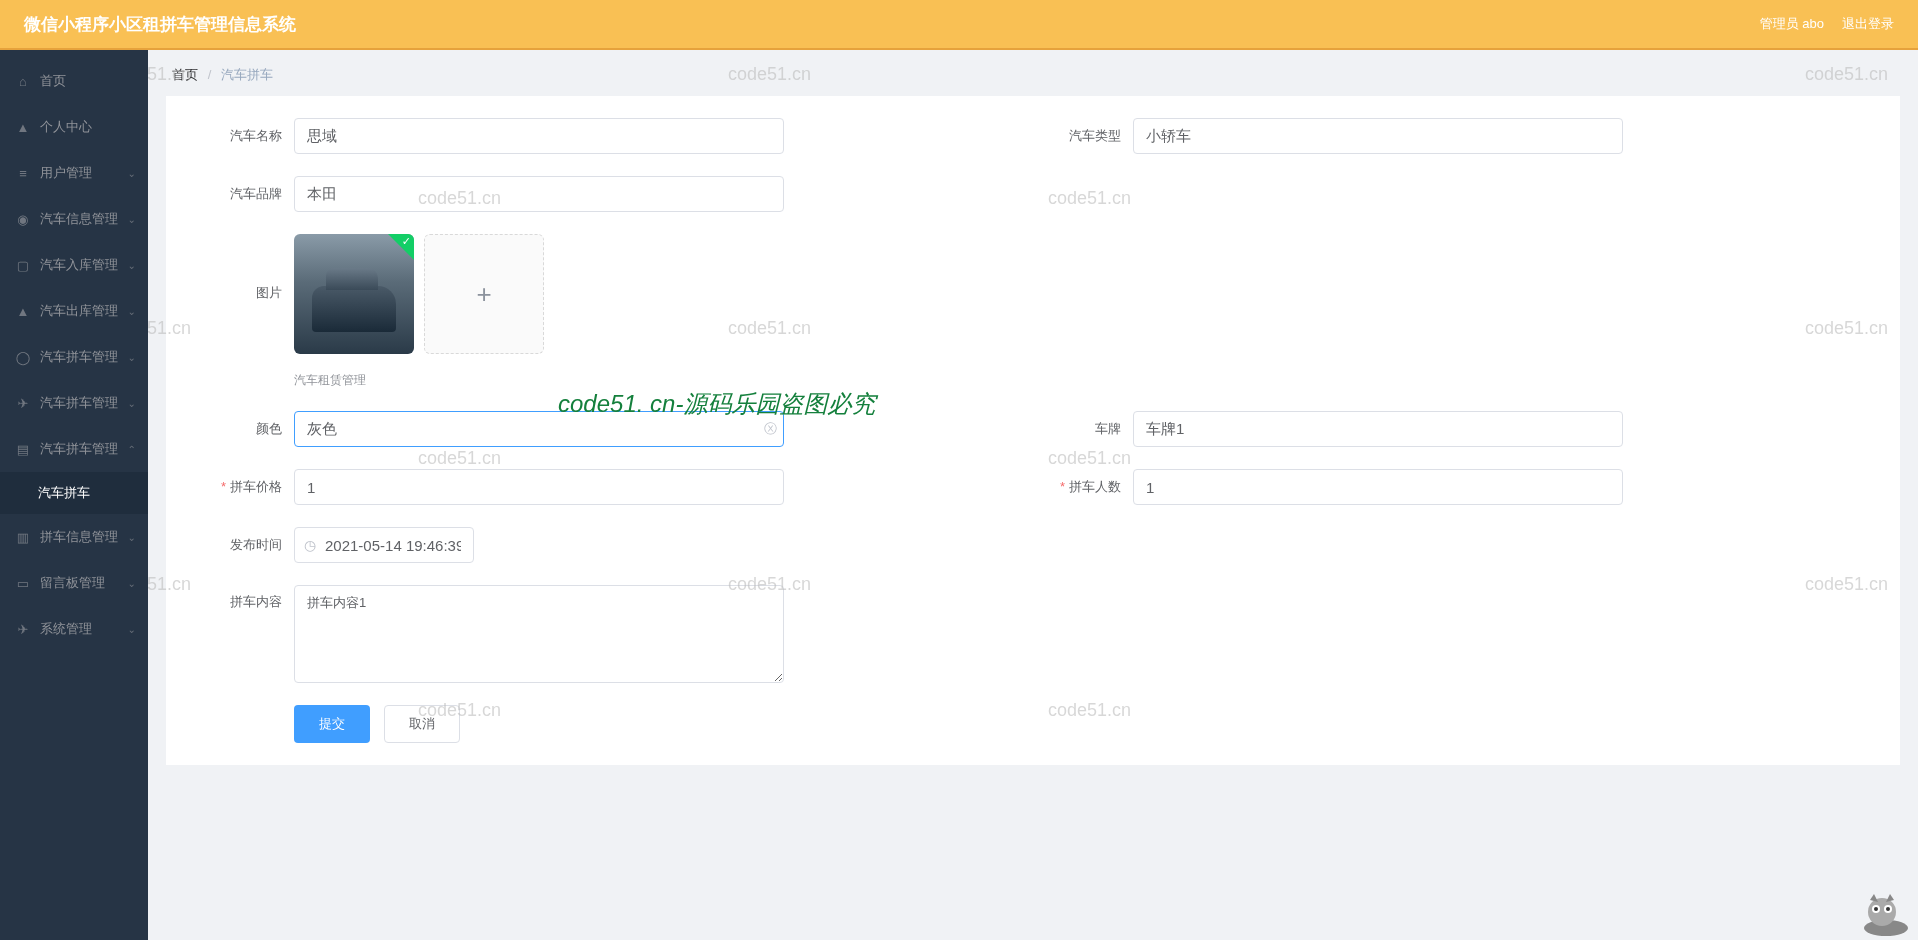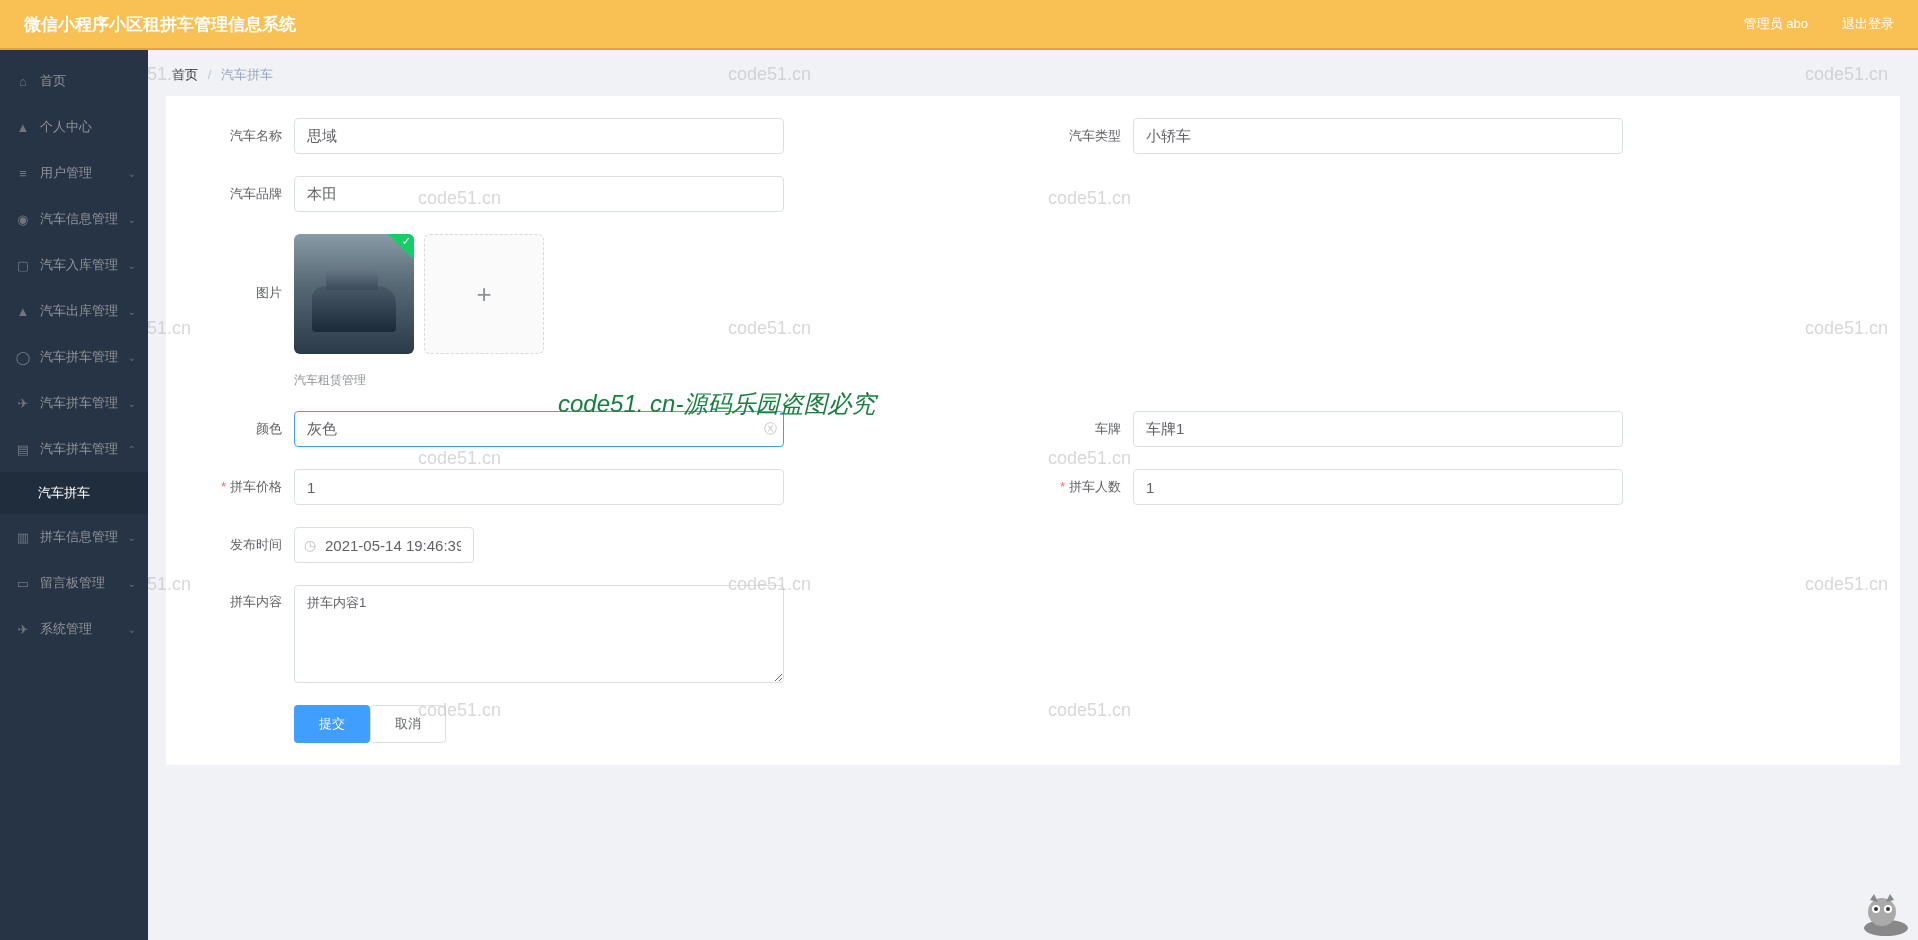--- a/index.html
+++ b/index.html
@@ -1,19 +1,19 @@
 <!DOCTYPE html>
 <html><head>
 <meta charset="utf-8">
 <style>
 * { box-sizing: border-box; margin: 0; padding: 0; }
 body { font-family: -apple-system, "Helvetica Neue", "PingFang SC", "Microsoft YaHei", sans-serif; font-size: 14px; color: #606266; background: #f0f2f5; }
 .header { height: 50px; background: #f9c054; display: flex; align-items: center; padding: 0 24px; justify-content: space-between; border-bottom: 2px solid #e6a23c; }
 .header-title { color: #fff; font-size: 17px; font-weight: 600; }
-.header-right { display: flex; gap: 34px; }
+.header-right { display: flex; gap: 18px; }
 .header-right span { color: #fff; font-size: 13px; cursor: pointer; }
 .container { display: flex; height: calc(100vh - 50px); }
 .sidebar { width: 148px; background: #263445; color: #bfcbd9; padding-top: 8px; overflow-y: auto; }
 .side-item { height: 46px; display: flex; align-items: center; padding: 0 16px; cursor: pointer; font-size: 13px; color: #909399; position: relative; }
 .side-icon { width: 14px; height: 14px; margin-right: 10px; display: inline-flex; align-items: center; justify-content: center; opacity: .7; }
 .side-chevron { position: absolute; right: 12px; font-size: 10px; opacity: .6; }
 .side-sub { height: 42px; display: flex; align-items: center; padding-left: 38px; font-size: 13px; color: #fff; background: #1f2d3d; cursor: pointer; }
 .main { flex: 1; overflow-y: auto; }
 .breadcrumb { padding: 16px 24px 12px; font-size: 13px; color: #909399; }
 .breadcrumb a { color: #303133; text-decoration: none; }
@@ -33,21 +33,21 @@
 .upload-thumb { width: 120px; height: 120px; border-radius: 6px; position: relative; background: linear-gradient(180deg, #8a9ba8 0%, #5a6b78 40%, #2a3a48 100%); overflow: hidden; }
 .upload-thumb::after { content: ""; position: absolute; top: 0; right: 0; border-left: 26px solid transparent; border-top: 26px solid #13ce66; }
 .upload-check { position: absolute; top: 1px; right: 3px; color: #fff; font-size: 11px; z-index: 2; }
 .upload-add { width: 120px; height: 120px; border: 1px dashed #d9d9d9; border-radius: 6px; display: flex; align-items: center; justify-content: center; font-size: 26px; color: #8c939d; cursor: pointer; background: #fafafa; }
 .upload-tip { margin-top: 18px; font-size: 12px; color: #909399; }
 .textarea { width: 490px; height: 98px; border: 1px solid #dcdfe6; border-radius: 4px; padding: 8px 12px; font-size: 13px; color: #606266; resize: vertical; outline: none; font-family: inherit; }
 .date-wrap { position: relative; }
 .date-icon { position: absolute; left: 10px; top: 50%; transform: translateY(-50%); color: #c0c4cc; font-size: 14px; }
 .date-input { padding-left: 30px; }
 .clear-icon { position: absolute; right: 10px; top: 50%; transform: translateY(-50%); color: #c0c4cc; font-size: 13px; cursor: pointer; }
-.btns { padding-left: 100px; display: flex; margin-top: 20px; }
+.btns { padding-left: 100px; display: flex; gap: 14px; margin-top: 20px; }
 .btn { padding: 9px 24px; border-radius: 4px; font-size: 13px; cursor: pointer; border: 1px solid transparent; }
 .btn-primary { background: #409eff; color: #fff; }
 .btn-default { background: #fff; color: #606266; border-color: #dcdfe6; }
 .watermark { position: absolute; color: #b8b8b8; font-size: 18px; pointer-events: none; opacity: .55; }
 .watermark-big { position: absolute; color: #15803d; font-size: 24px; font-weight: 500; pointer-events: none; font-style: italic; }
 .mascot { position: fixed; right: 6px; bottom: 4px; width: 60px; height: 44px; }
 .car-body { position: absolute; bottom: 22px; left: 18px; width: 84px; height: 46px; background: linear-gradient(180deg, #4a5a68 0%, #1a2a38 100%); border-radius: 12px 18px 4px 4px; }
 .car-body::before { content: ""; position: absolute; top: -18px; left: 14px; width: 52px; height: 22px; background: linear-gradient(180deg, #6a7a88, #3a4a58); border-radius: 8px 10px 0 0; }
 </style>
 </head>

